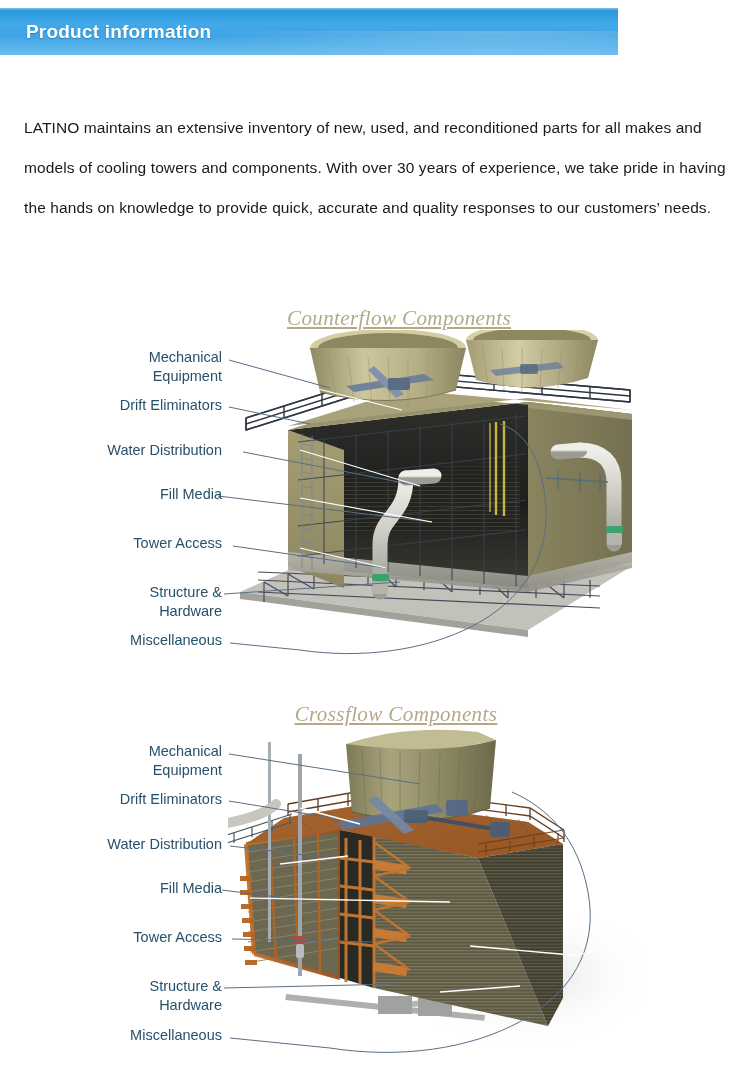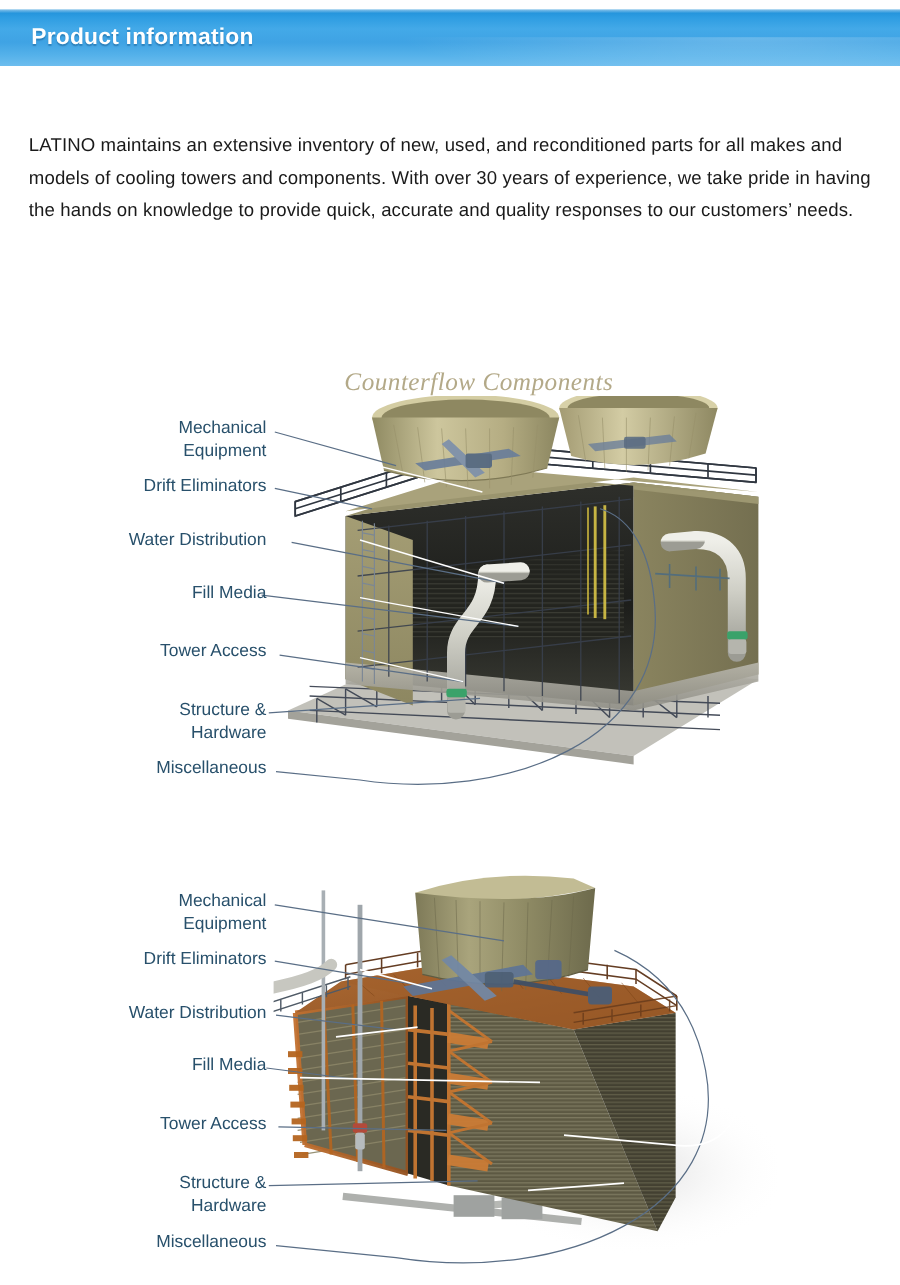--- a/index.html
+++ b/index.html
@@ -13,21 +13,21 @@
     position: relative;
     font-family: "Liberation Sans", sans-serif;
     overflow: hidden;
   }
 
   
   .header-band {
     position: absolute;
     left: 0;
     top: 8px;
-    width: 750px;
+    width: 618px;
     height: 47px;
     background: linear-gradient(to bottom,
         #1f8fd8 0%,
         #2e9de2 14%,
         #43a9e8 34%,
         #3fa3e4 58%,
         #56b2ea 82%,
         #6dbdee 100%);
     overflow: hidden;
   }
@@ -61,21 +61,21 @@
   }
 
   
   .intro {
     position: absolute;
     left: 24px;
     top: 108px;
     width: 706px;
     color: #1a1a1a;
     font-size: 15.5px;
-    line-height: 27px;
+    line-height: 40px;
     letter-spacing: .1px;
   }
 
   
   .section {
     position: absolute;
     left: 0;
     width: 750px;
   }
   #section-counterflow { top: 300px; height: 370px; }
@@ -85,20 +85,21 @@
     position: absolute;
     left: 0;
     top: 6px;
     width: 750px;
     text-align: center;
     font-family: "Liberation Serif", serif;
     font-style: italic;
     font-size: 21px;
     color: #b3a988;
     letter-spacing: .4px;
+    text-decoration: underline;
   }
   #section-counterflow .section-title { padding-left: 48px; box-sizing: border-box; }
   #section-crossflow   .section-title { padding-left: 42px; box-sizing: border-box; }
 
   
   .labels {
     position: absolute;
     left: 0;
     width: 238px;
     text-align: right;
@@ -310,20 +311,21 @@
     <div class="label-row" style="top:283px; line-height:19px;">
       <span>Structure &amp;</span><br>
       <span>Hardware</span>
     </div>
     <div class="label-row" style="top:331px;">Miscellaneous</div>
   </div>
 </div>
 
 <div class="section" id="section-crossflow">
 
+  <div class="section-title">Crossflow Components</div>
 
   <div class="art" style="left:228px; top:30px; width:420px; height:335px;">
     <svg class="tower-svg" width="420" height="335" viewBox="0 0 420 335">
       <defs>
         <linearGradient id="xfStack" x1="0" y1="0" x2="1" y2="0">
           <stop offset="0%" stop-color="#7e7a58"></stop>
           <stop offset="30%" stop-color="#a9a47c"></stop>
           <stop offset="62%" stop-color="#8e8a64"></stop>
           <stop offset="100%" stop-color="#6d6a4c"></stop>
         </linearGradient>

